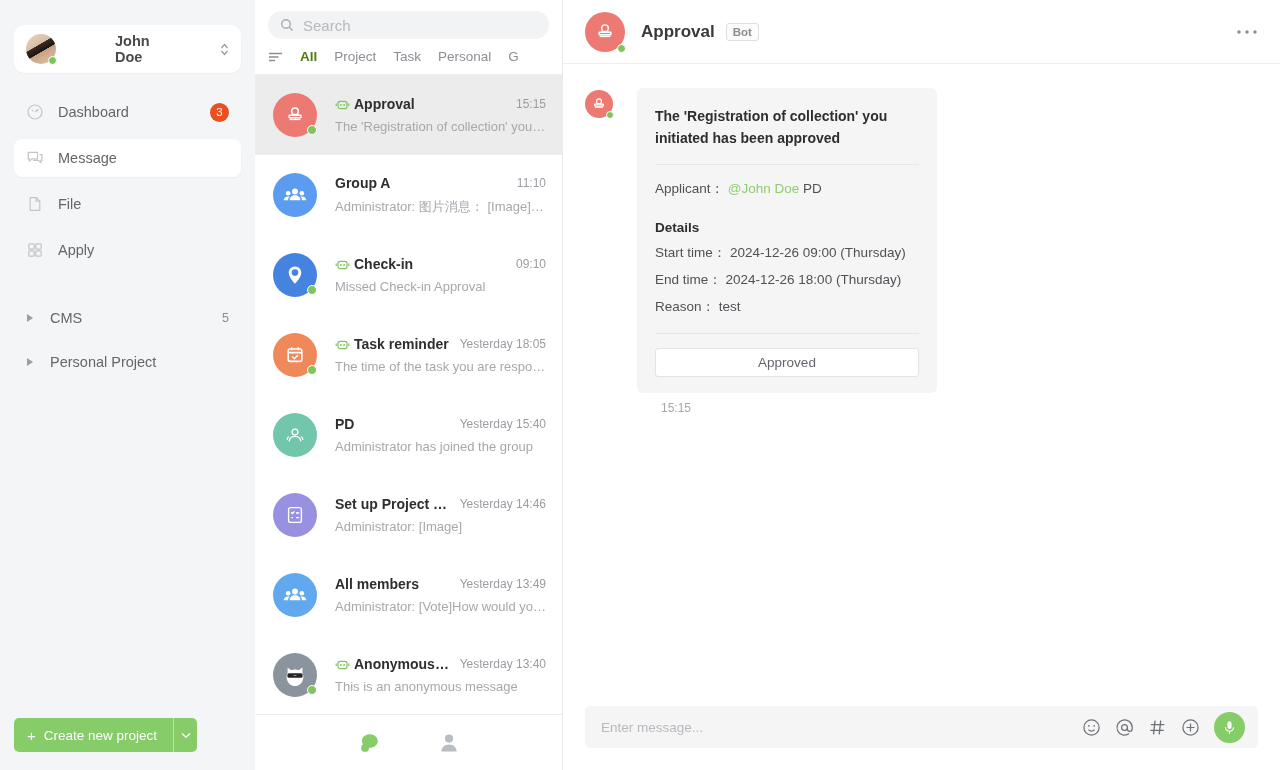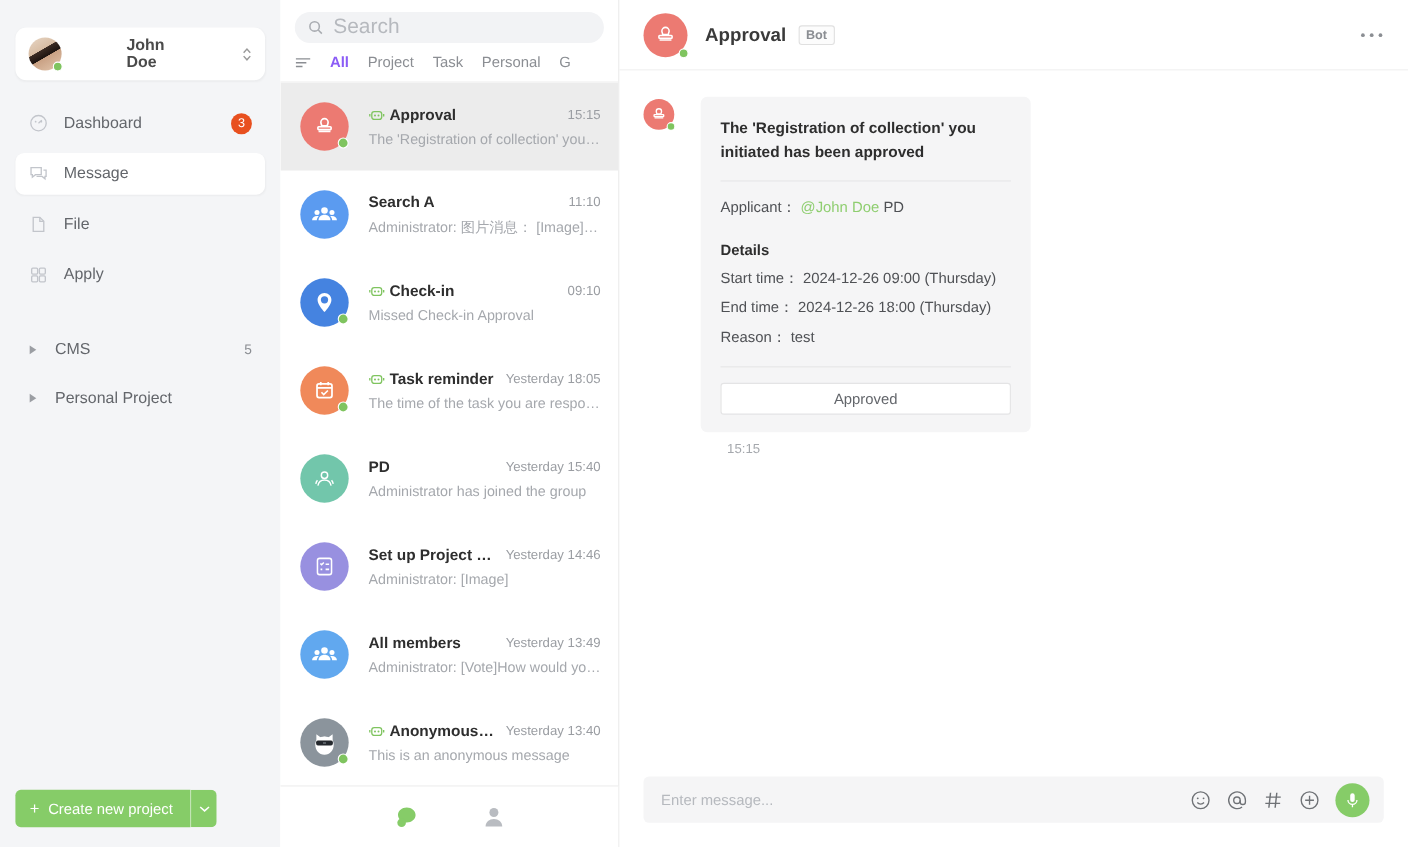--- a/index.html
+++ b/index.html
@@ -80,31 +80,31 @@
     border-right: 1px solid #ebebeb; display: flex; flex-direction: column; position: relative;
   }
   .search-row { padding: 11px 13px 0 13px; }
   .search-box {
     height: 28px; background: #f2f3f5; border-radius: 14px; display: flex;
     align-items: center; padding: 0 12px;
   }
   .search-box svg { color: #a9acb1; flex: 0 0 14px; }
   .search-input {
     border: none; background: transparent; outline: none; margin-left: 9px;
-    font-size: 19px; color: #6d28d9; font-family: inherit; width: 100%;
+    font-size: 15px; color: #6d28d9; font-family: inherit; width: 100%;
   }
   .search-input::placeholder { color: #b6b9be; }
 
   .filter-row {
     display: flex; align-items: center; padding: 0 13px; height: 36px;
     gap: 17px; overflow: hidden; border-bottom: 1px solid #f0f0f0;
   }
   .filter-ico { color: #8b8e93; flex: 0 0 14px; display: flex; align-items: center; }
   .filter-tab { font-size: 13.5px; color: #8b8e93; cursor: pointer; white-space: nowrap; }
-  .filter-tab.active { color: #8b5cf6; font-weight: bold; }
+  .filter-tab.active { color: #4d7c0f; font-weight: bold; }
 
   .conv-scroll { flex: 1; overflow: hidden; position: relative; }
   .conv-item {
     height: 80px; display: flex; align-items: center; padding: 0 16px 0 18px; cursor: pointer;
   }
   .conv-item.active { background: #ececec; }
   .conv-av-wrap { position: relative; width: 44px; height: 44px; flex: 0 0 44px; }
   .conv-av {
     width: 44px; height: 44px; border-radius: 50%; display: flex;
     align-items: center; justify-content: center; color: #fff;
@@ -360,21 +360,21 @@
                 <path d="M6.6 15.2c0-3 2.4-5 5.4-5s5.4 2 5.4 5z"></path>
               <circle cx="5.2" cy="8.2" r="2.3"></circle>
                 <path d="M.7 15.2c0-2.3 1.9-3.8 4.5-3.8 .6 0 1.1.1 1.6.2-1 .9-1.7 2.1-1.8 3.6z"></path>
               <circle cx="18.8" cy="8.2" r="2.3"></circle>
                 <path d="M23.3 15.2c0-2.3-1.9-3.8-4.5-3.8-.6 0-1.1.1-1.6.2 1 .9 1.7 2.1 1.8 3.6z"></path>
             </svg>
           </div>
         </div>
         <div class="conv-body">
           <div class="conv-top">
-            <span class="conv-title">Search A</span>
+            <span class="conv-title">Group A</span>
             <span class="conv-time">11:10</span>
           </div>
           <div class="conv-sub">Administrator: 图片消息：  [Image][Im…</div>
         </div>
       </div>
 
       <div class="conv-item">
         <div class="conv-av-wrap">
           <div class="conv-av" style="background:#4583e0">
             <svg width="24" height="24" viewBox="0 0 24 24" fill="#fff">

